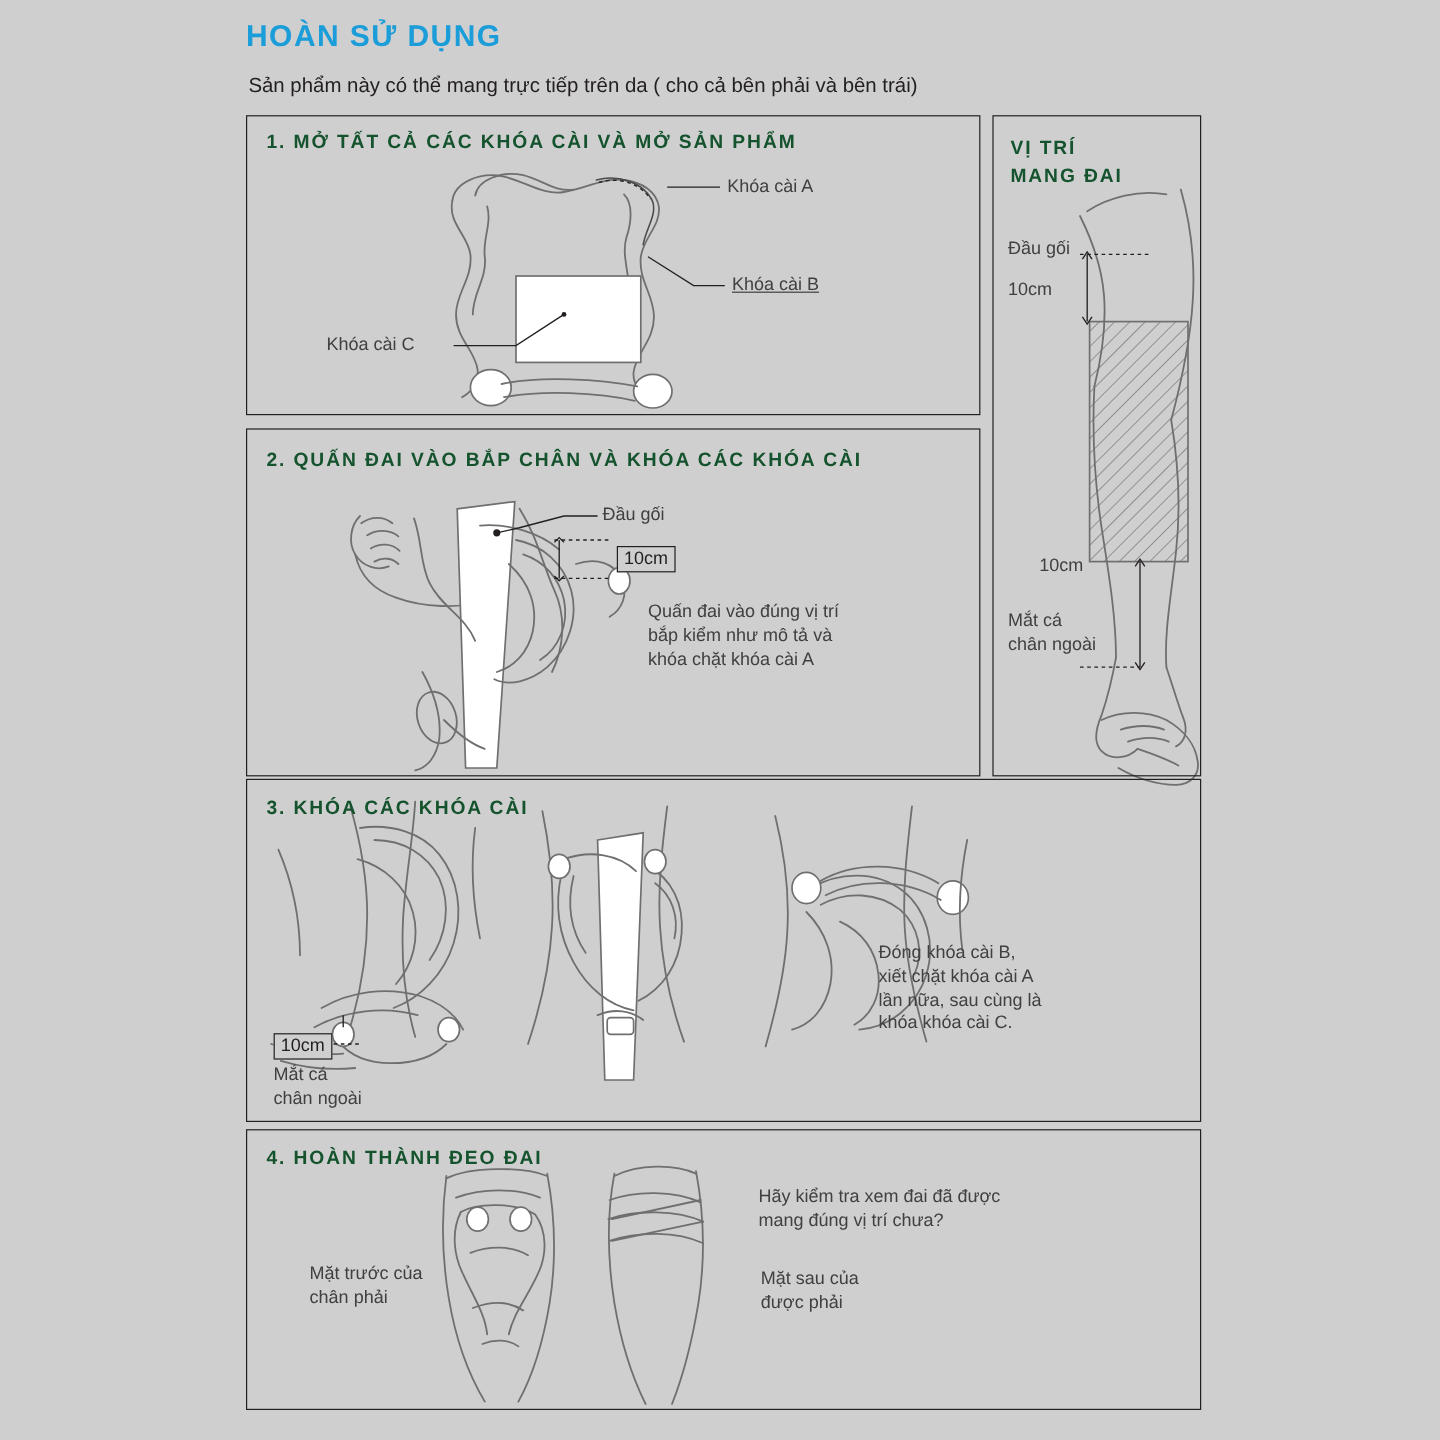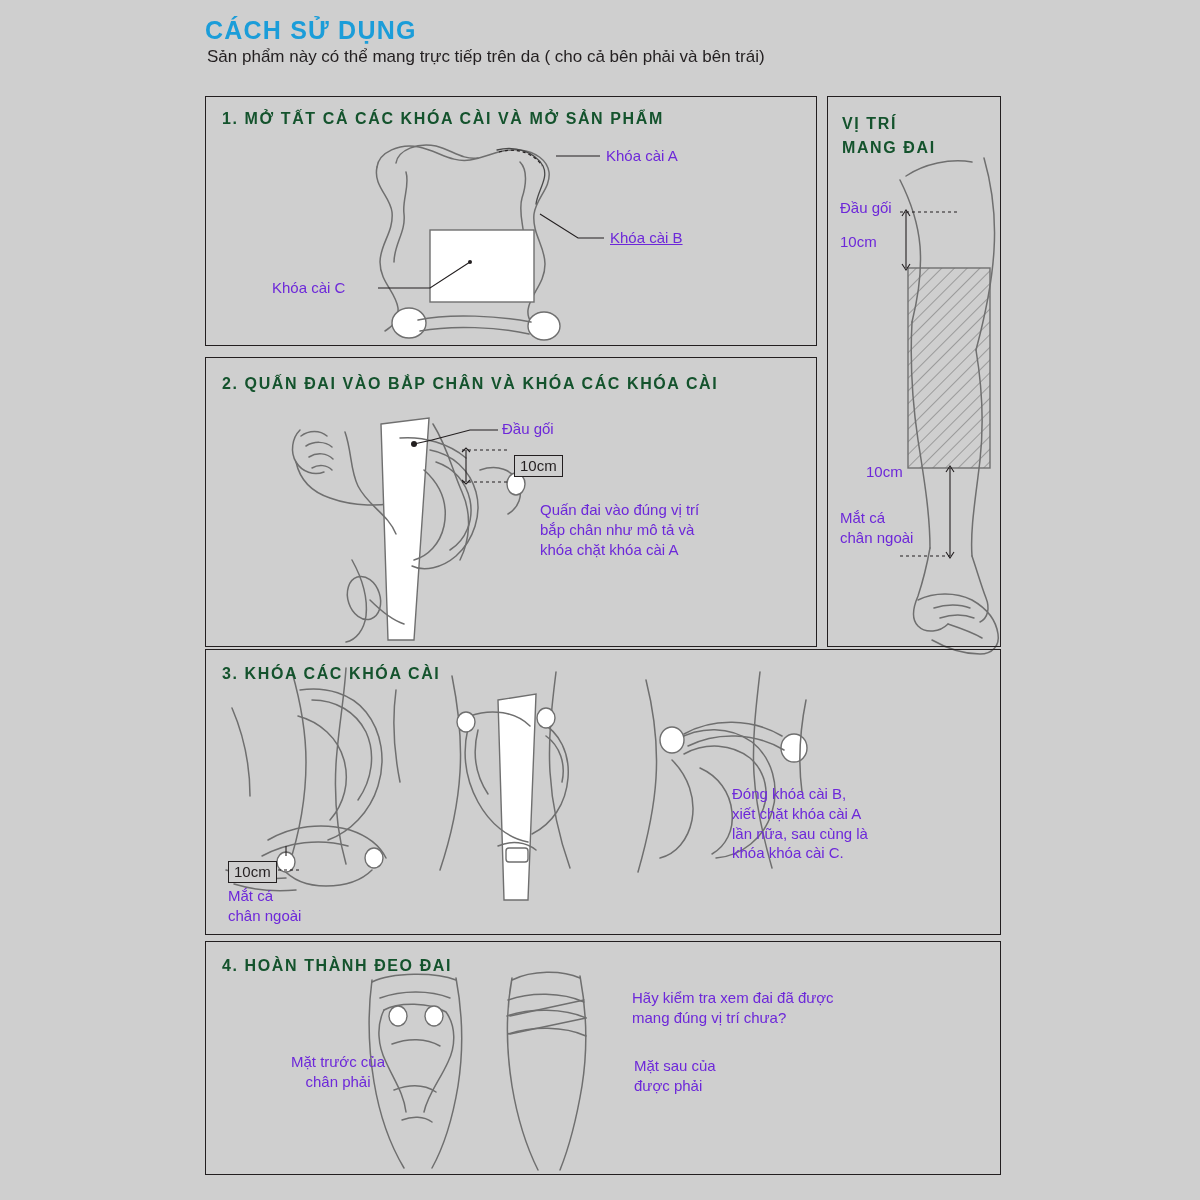--- a/index.html
+++ b/index.html
@@ -12,37 +12,37 @@
     position:relative;
   }
   .page{position:relative;width:1200px;height:1200px;}
 
   .title{
     position:absolute;left:205px;top:16px;
     font-size:25px;font-weight:bold;letter-spacing:1.2px;
     color:#1b9dd9;
   }
   .subtitle{
-    position:absolute;left:207px;top:47px;
+    position:absolute;left:207px;top:62px;
     font-size:17px;color:#231f20;
   }
 
   .panel{
     position:absolute;
     border:1.6px solid #231f20;
     box-sizing:border-box;
   }
   .panel-title{
     position:absolute;
     font-size:16px;font-weight:bold;letter-spacing:1.6px;
     color:#14532d;white-space:pre-line;
   }
   .cap{
     position:absolute;
-    font-size:15px;line-height:1.32;color:#6d28d9;
+    font-size:15px;line-height:1.32;color:#404040;
     white-space:pre-line;
   }
 
   .boxed{
     position:absolute;
     font-size:15px;
     border:1.4px solid #231f20;
     background:#cfcfcf;
     padding:1px 5px 2px 5px;
     line-height:1.15;
@@ -55,21 +55,21 @@
   .art-dark{stroke:#4a4a4a;stroke-width:1.3;fill:none;stroke-linejoin:round;stroke-linecap:round;}
   .fill-w{fill:#ffffff;stroke:#6f6f6f;stroke-width:1.4;}
   .dot{fill:#231f20;}
   .hatch-rect{fill:url(#hatch);stroke:#6f6f6f;stroke-width:1.4;}
 </style>
 </head>
 <body>
 
 <div class="page">
 
-  <div class="title">CÁCH SỬ DỤNG</div>
+  <div class="title">HOÀN SỬ DỤNG</div>
   <div class="subtitle">Sản phẩm này có thể mang trực tiếp trên da ( cho cả bên phải và bên trái)</div>
 
   <div class="panel" style="left:205px;top:96px;width:612px;height:250px;"></div>
   <div class="panel-title" style="left:222px;top:110px;">1. MỞ TẤT CẢ CÁC KHÓA CÀI VÀ MỞ SẢN PHẨM</div>
 
   <svg width="1200" height="1200">
     <defs>
       <pattern id="hatch" width="9" height="9" patternTransform="rotate(45)" patternUnits="userSpaceOnUse">
         <line x1="0" y1="0" x2="0" y2="9" stroke="#6f6f6f" stroke-width="1.1"></line>
       </pattern>
@@ -221,36 +221,36 @@
 
   <div class="cap" style="left:606px;top:146px;">Khóa cài A</div>
   <div class="cap" style="left:610px;top:228px;text-decoration:underline;">Khóa cài B</div>
   <div class="cap" style="left:272px;top:278px;">Khóa cài C</div>
 
   <div class="panel" style="left:205px;top:357px;width:612px;height:290px;"></div>
   <div class="panel-title" style="left:222px;top:375px;">2. QUẤN ĐAI VÀO BẮP CHÂN VÀ KHÓA CÁC KHÓA CÀI</div>
   <div class="cap" style="left:502px;top:419px;">Đầu gối</div>
   <div class="boxed" style="left:514px;top:455px;">10cm</div>
   <div class="cap" style="left:540px;top:500px;width:250px;">Quấn đai vào đúng vị trí
-bắp chân như mô tả và
+bắp kiểm như mô tả và
 khóa chặt khóa cài A</div>
 
   <div class="panel" style="left:205px;top:649px;width:796px;height:286px;"></div>
   <div class="panel-title" style="left:222px;top:665px;text-align:right;">3. KHÓA CÁC KHÓA CÀI</div>
   <div class="boxed" style="left:228px;top:861px;">10cm</div>
   <div class="cap" style="left:228px;top:886px;">Mắt cá
 chân ngoài</div>
   <div class="cap" style="left:732px;top:784px;width:220px;">Đóng khóa cài B,
 xiết chặt khóa cài A
 lần nữa, sau cùng là
 khóa khóa cài C.</div>
 
   <div class="panel" style="left:205px;top:941px;width:796px;height:234px;"></div>
   <div class="panel-title" style="left:222px;top:957px;">4. HOÀN THÀNH ĐEO ĐAI</div>
-  <div class="cap" style="left:258px;top:1052px;width:160px;text-align:center;">Mặt trước của
+  <div class="cap" style="left:258px;top:1052px;width:160px;">Mặt trước của
 chân phải</div>
   <div class="cap" style="left:634px;top:1056px;width:180px;">Mặt sau của
 được phải</div>
   <div class="cap" style="left:632px;top:988px;width:320px;">Hãy kiểm tra xem đai đã được
 mang đúng vị trí chưa?</div>
 
   <div class="panel" style="left:827px;top:96px;width:174px;height:551px;"></div>
   <div class="panel-title" style="left:842px;top:112px;line-height:1.5;">VỊ TRÍ
 MANG ĐAI</div>
   <div class="cap" style="left:840px;top:198px;">Đầu gối</div>

